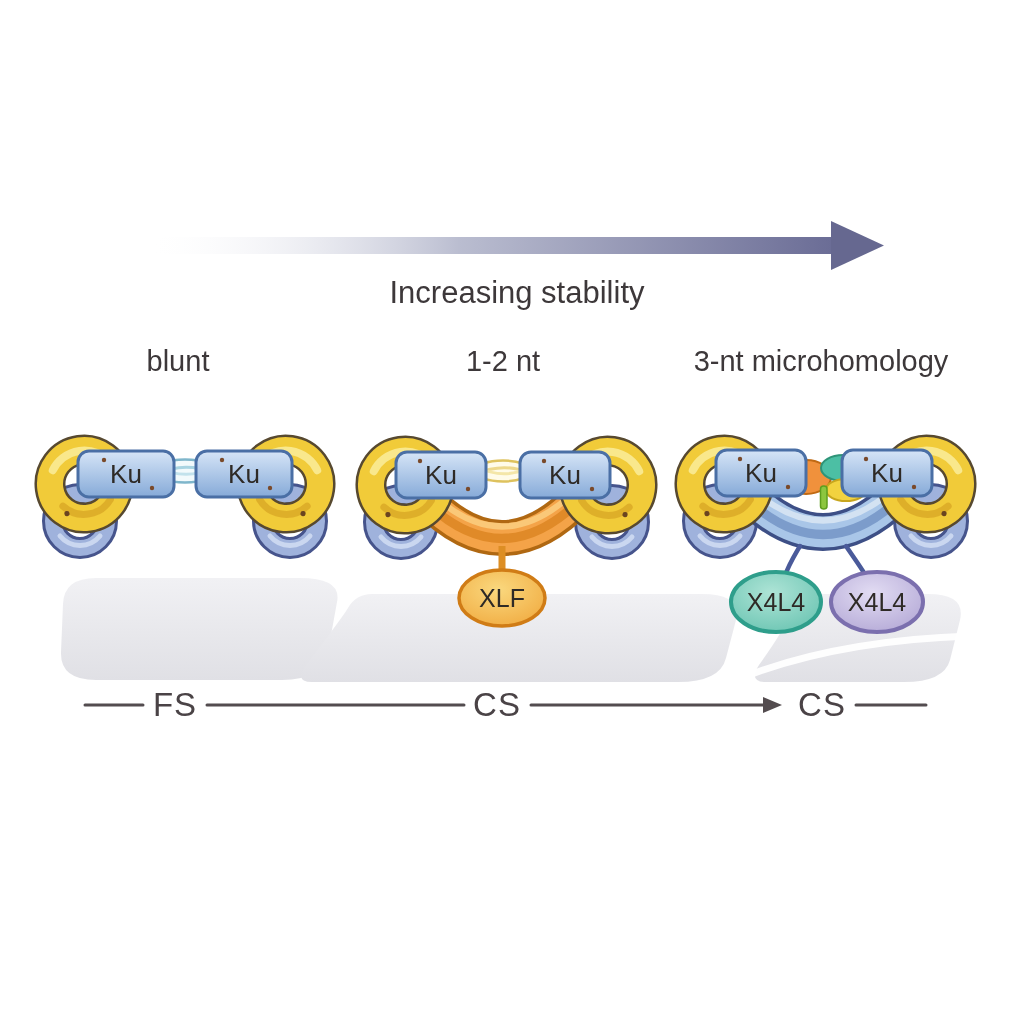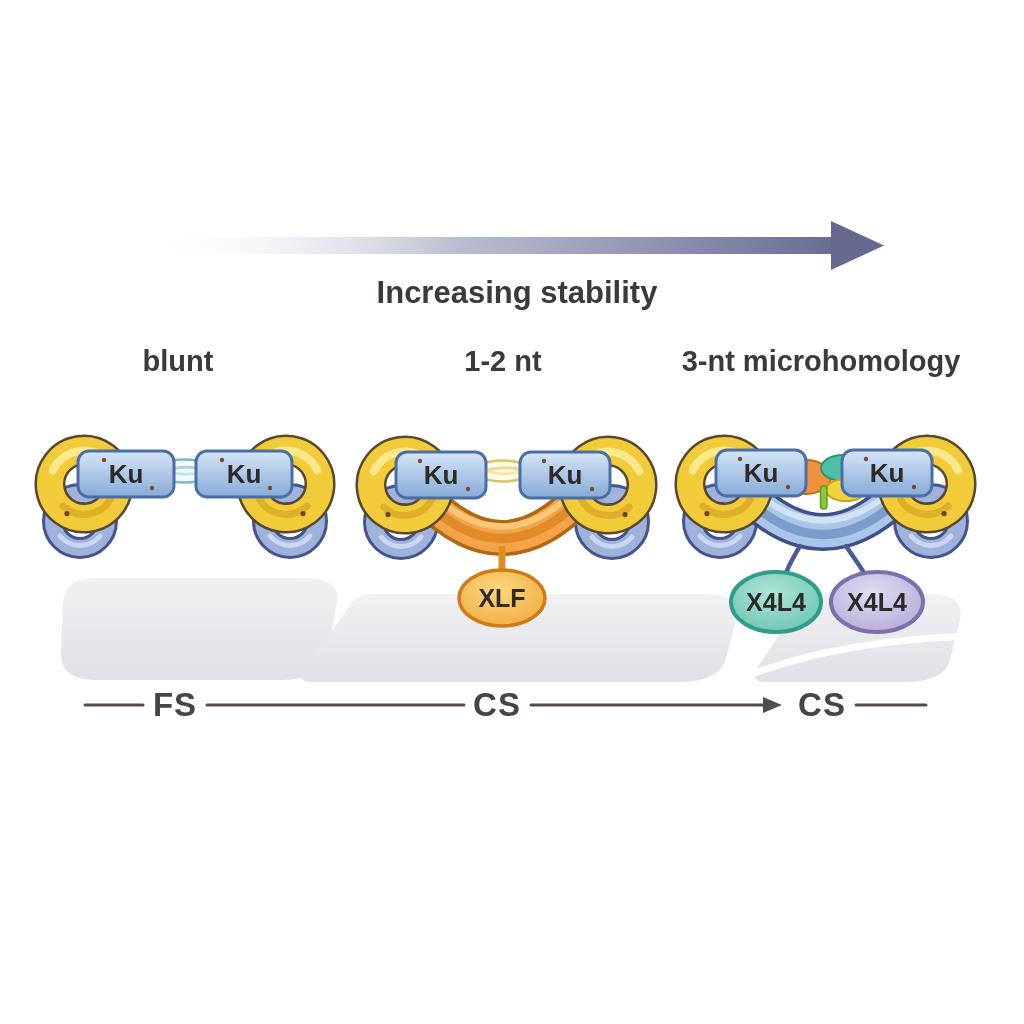--- a/index.html
+++ b/index.html
@@ -1,17 +1,17 @@
 <!DOCTYPE html>
 <html><head>
 <meta charset="utf-8">
 <style>
   html,body{margin:0;padding:0;background:#ffffff;}
   .canvas{position:relative;width:1024px;height:780px;background:#ffffff;overflow:hidden;
-          font-family:"Liberation Sans", sans-serif;font-weight:bold;}
+          font-family:"Liberation Sans", sans-serif;}
   svg{display:block;}
   text{font-family:"Liberation Sans", sans-serif;}
   .hdr-label{font-size:29px;fill:#3D383A;}
   .arrow-label{font-size:31px;fill:#3D383A;}
   .ku-label{font-size:26px;fill:#2E2A26;}
   .factor-label{font-size:25px;fill:#2E2A26;}
   .synapsis-label{font-size:33px;fill:#4A4346;letter-spacing:1px;}
 </style>
 </head>
 <body>

